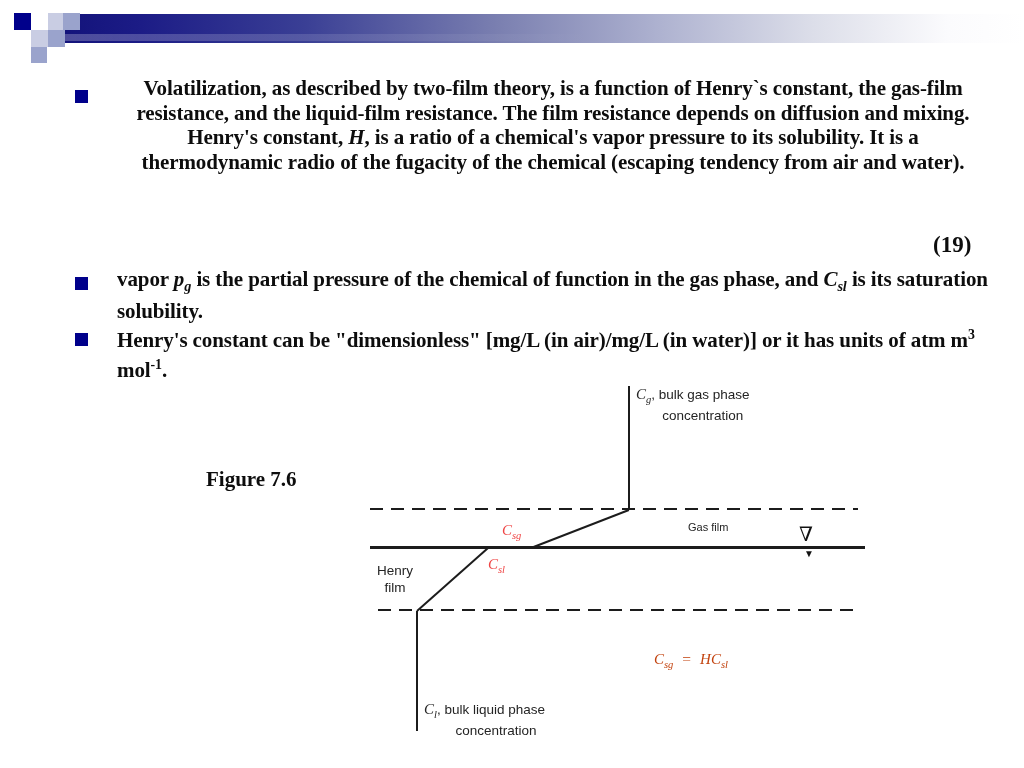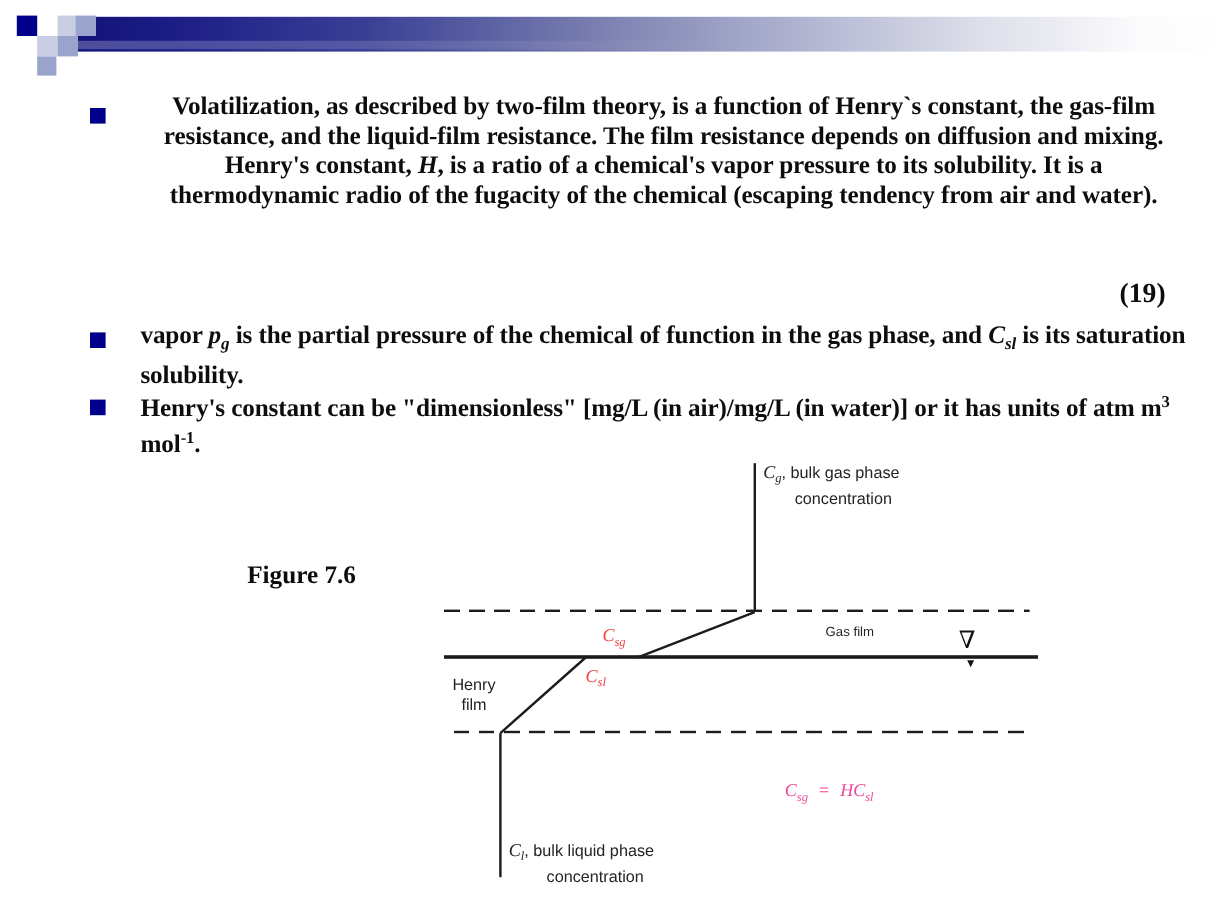--- a/index.html
+++ b/index.html
@@ -38,21 +38,21 @@
   .dashline{position:absolute;height:2px;background:repeating-linear-gradient(
             to right,var(--figure-ink,#1c1c1c) 0 13px,transparent 13px 21px);}
   .diag{position:absolute;height:2px;transform-origin:0 50%;}
   .figlabel{position:absolute;font-family:"Liberation Sans","DejaVu Sans",sans-serif;
             font-size:13.5px;color:#242424;line-height:16.5px;font-weight:normal;text-align:center;}
   .figlabel .fsym, .figsym i, .heq i{font-family:"Liberation Serif","DejaVu Serif",serif;
             font-style:italic;font-size:15px;}
   .figlabel sub, .figsym sub, .heq sub{font-style:italic;font-size:10.5px;
             font-family:"Liberation Serif","DejaVu Serif",serif;}
   .figsym{position:absolute;font-size:15px;color:#ef4444;}
-  .heq{position:absolute;left:654px;top:650px;font-size:15.5px;color:#ec4899;
+  .heq{position:absolute;left:654px;top:650px;font-size:15.5px;color:#c2410c;
        font-family:"Liberation Serif","DejaVu Serif",serif;}
   .heq .heq-eq{padding:0 9px;font-style:normal;}
   .water-open{position:absolute;left:799px;top:524px;font-size:20px;color:#111;line-height:20px;}
   .water-filled{position:absolute;left:804px;top:549px;font-size:10px;color:#111;line-height:10px;}
   .indent1{padding-left:20px;}
   .indent2{padding-left:23px;}
 </style>
 </head>
 <body>
 

